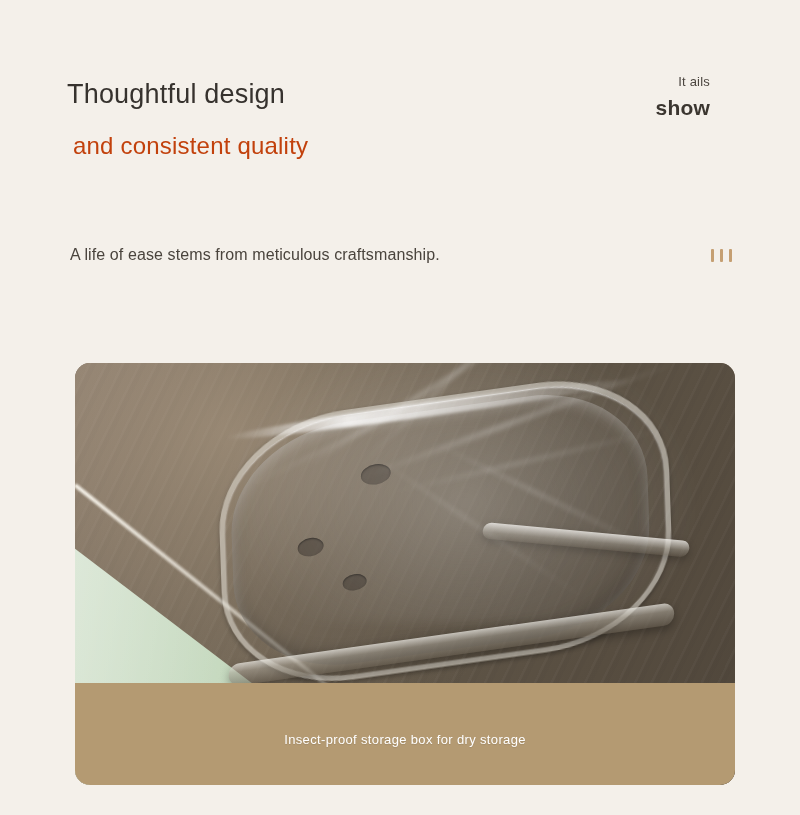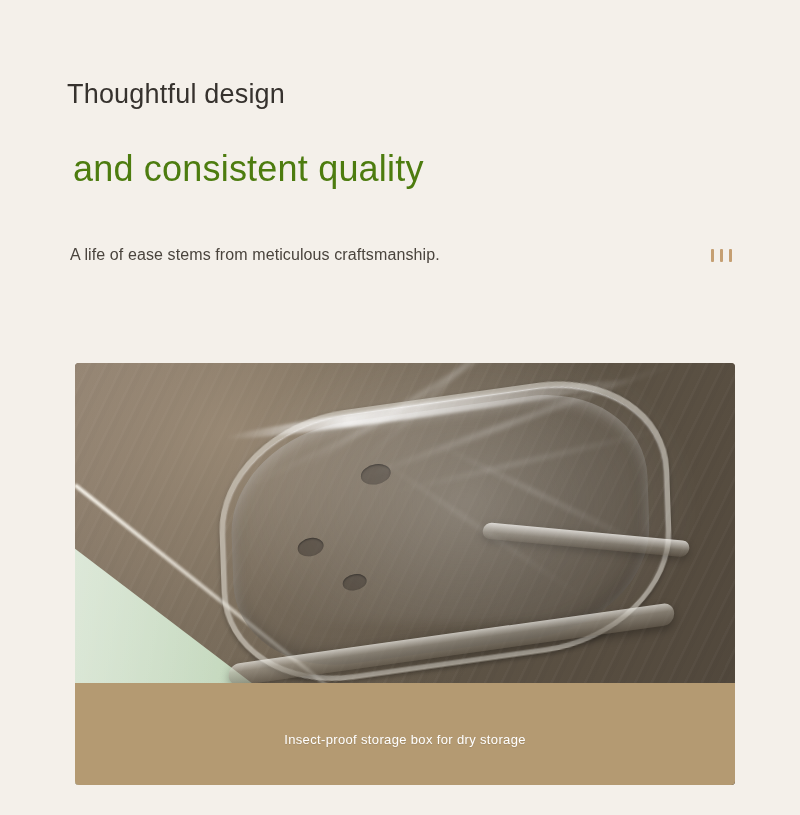--- a/index.html
+++ b/index.html
@@ -30,25 +30,25 @@
     top: 79px;
     font-size: 27px;
     font-weight: 400;
     letter-spacing: 0.2px;
     color: #36322e;
     white-space: nowrap;
   }
   .headline-2 {
     position: absolute;
     left: 73px;
-    top: 148px;
-    font-size: 36px;
+    top: 132px;
+    font-size: 24px;
     font-weight: 400;
     letter-spacing: 0.2px;
-    color: #4d7c0f;
+    color: #c2410c;
     white-space: nowrap;
   }
 
   .eyebrow-group {
     position: absolute;
     right: 70px;
     top: 73px;
     text-align: right;
   }
   .eyebrow-small {
@@ -93,21 +93,21 @@
     border-radius: 1px;
   }
 
   
   .photo-card {
     position: absolute;
     left: 75px;
     top: 363px;
     width: 660px;
     height: 422px;
-    border-radius: 4px;
+    border-radius: 15px;
     overflow: hidden;
     background: #7a6b5c;
   }
 
   .photo {
     position: absolute;
     inset: 0;
     overflow: hidden;
   }
 
@@ -308,20 +308,24 @@
 </style>
 </head>
 <body>
 
 <div class="header">
 
   <div class="headline-1">Thoughtful design</div>
 
   <div class="headline-2">and consistent quality</div>
 
+  <div class="eyebrow-group">
+    <div class="eyebrow-small">It ails</div>
+    <div class="eyebrow-big">show</div>
+  </div>
 
   <div class="subtitle">A life of ease stems from meticulous craftsmanship.</div>
 
   <div class="tick-marks">
     <i></i>
     <i></i>
     <i></i>
   </div>
 
 </div>

